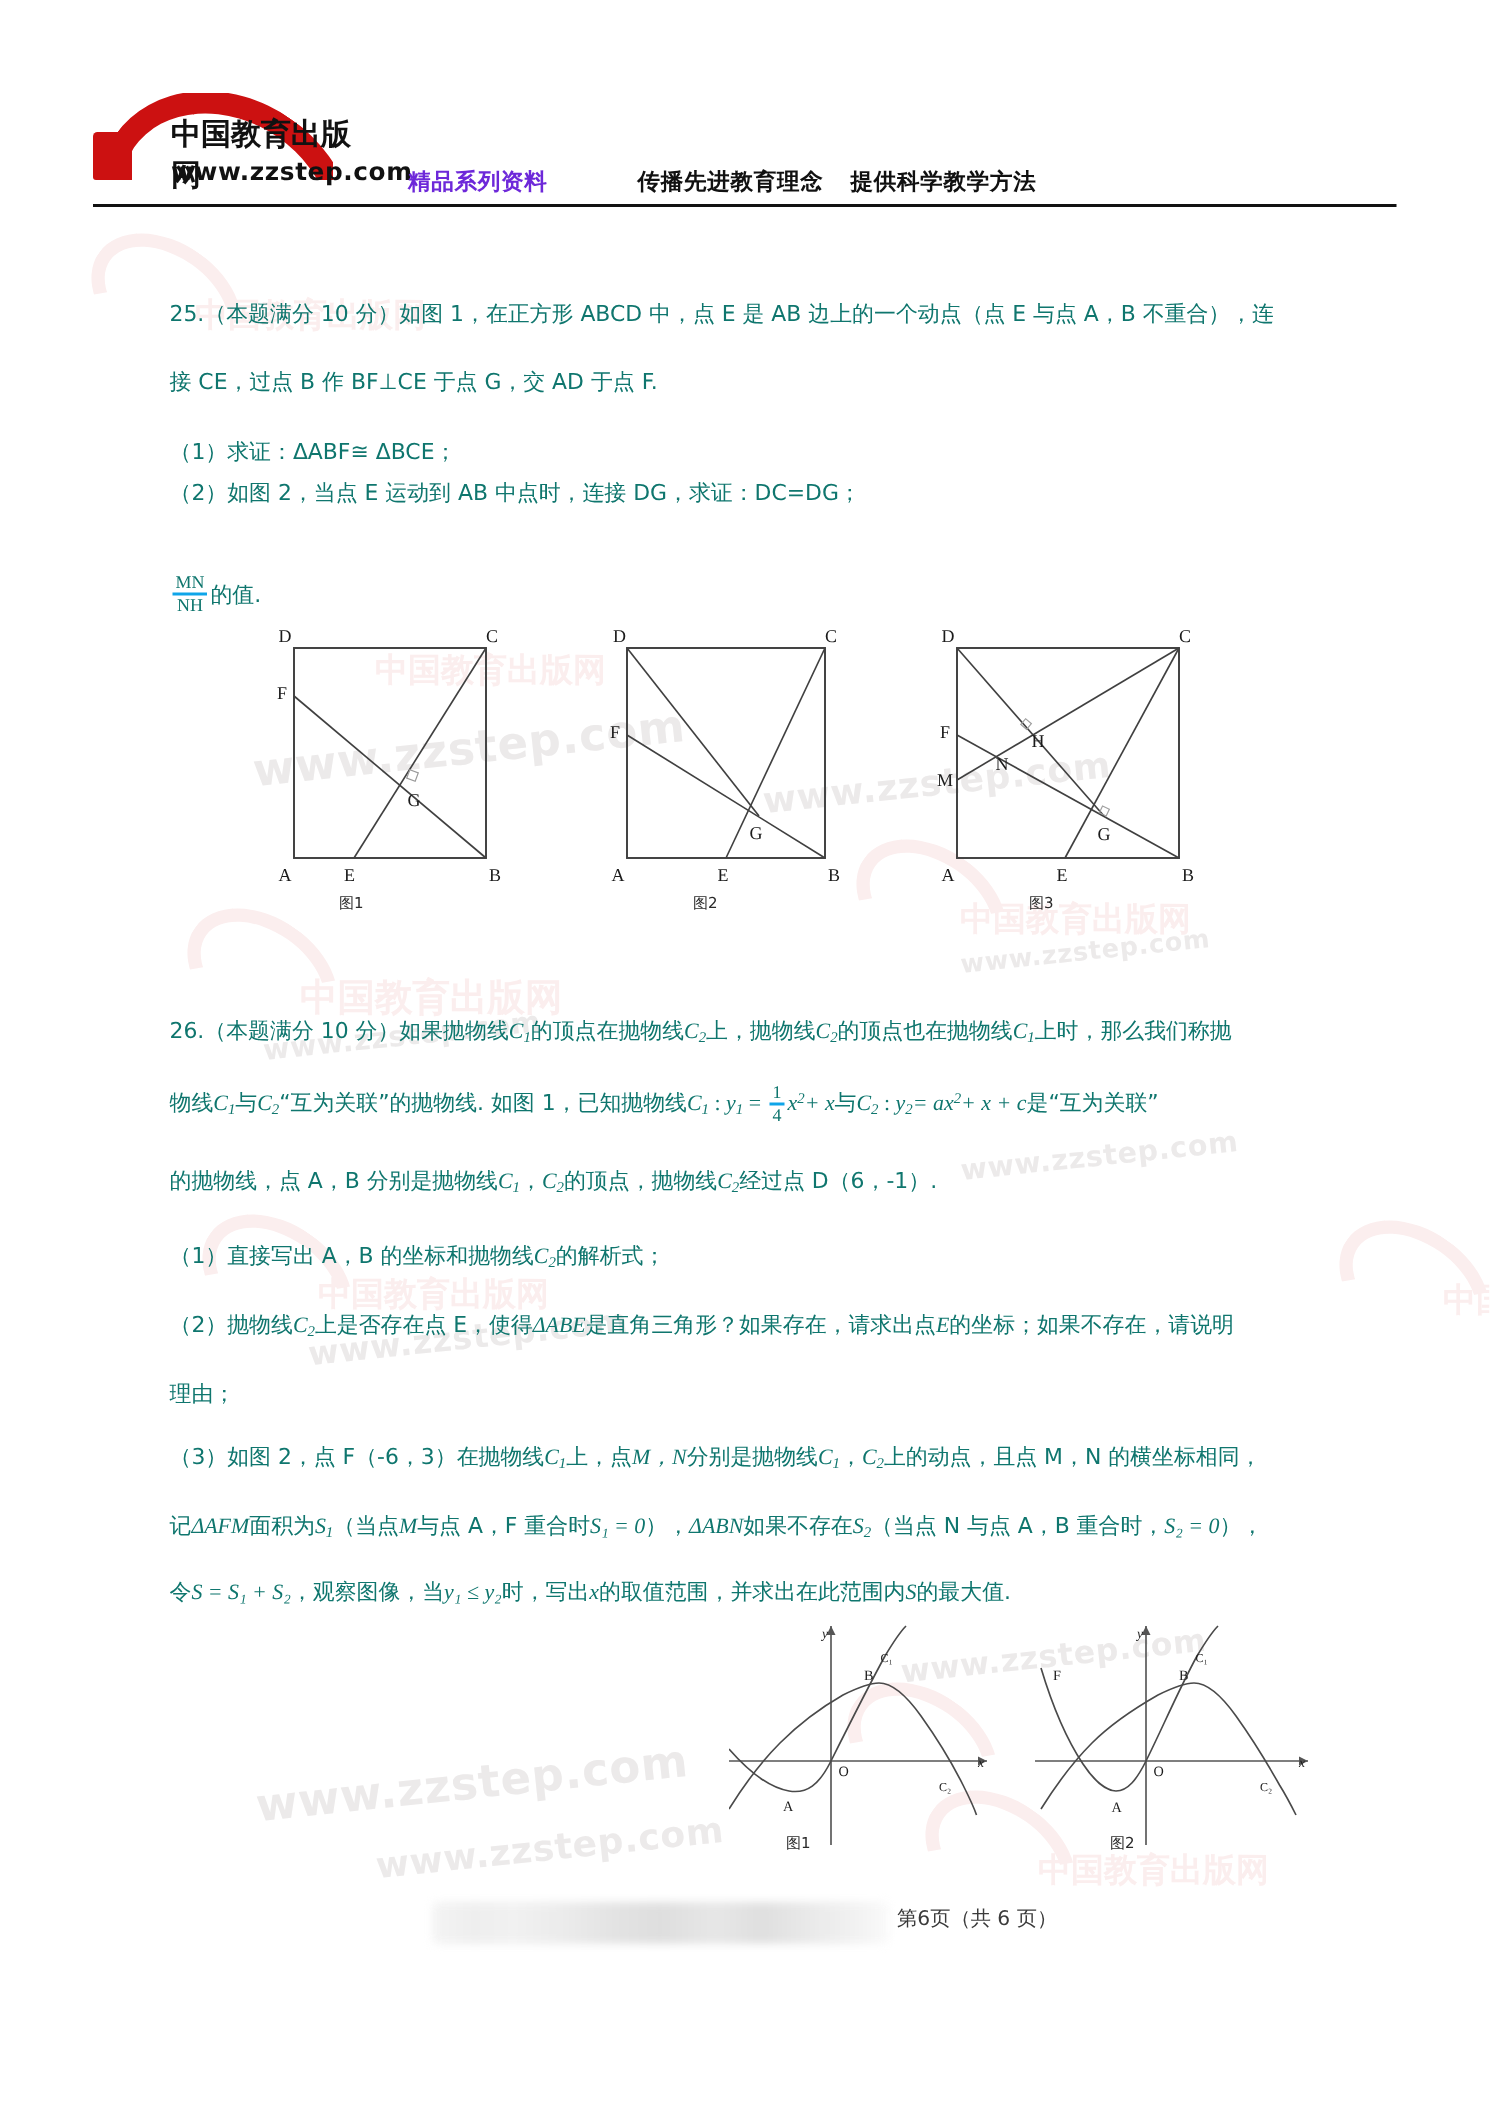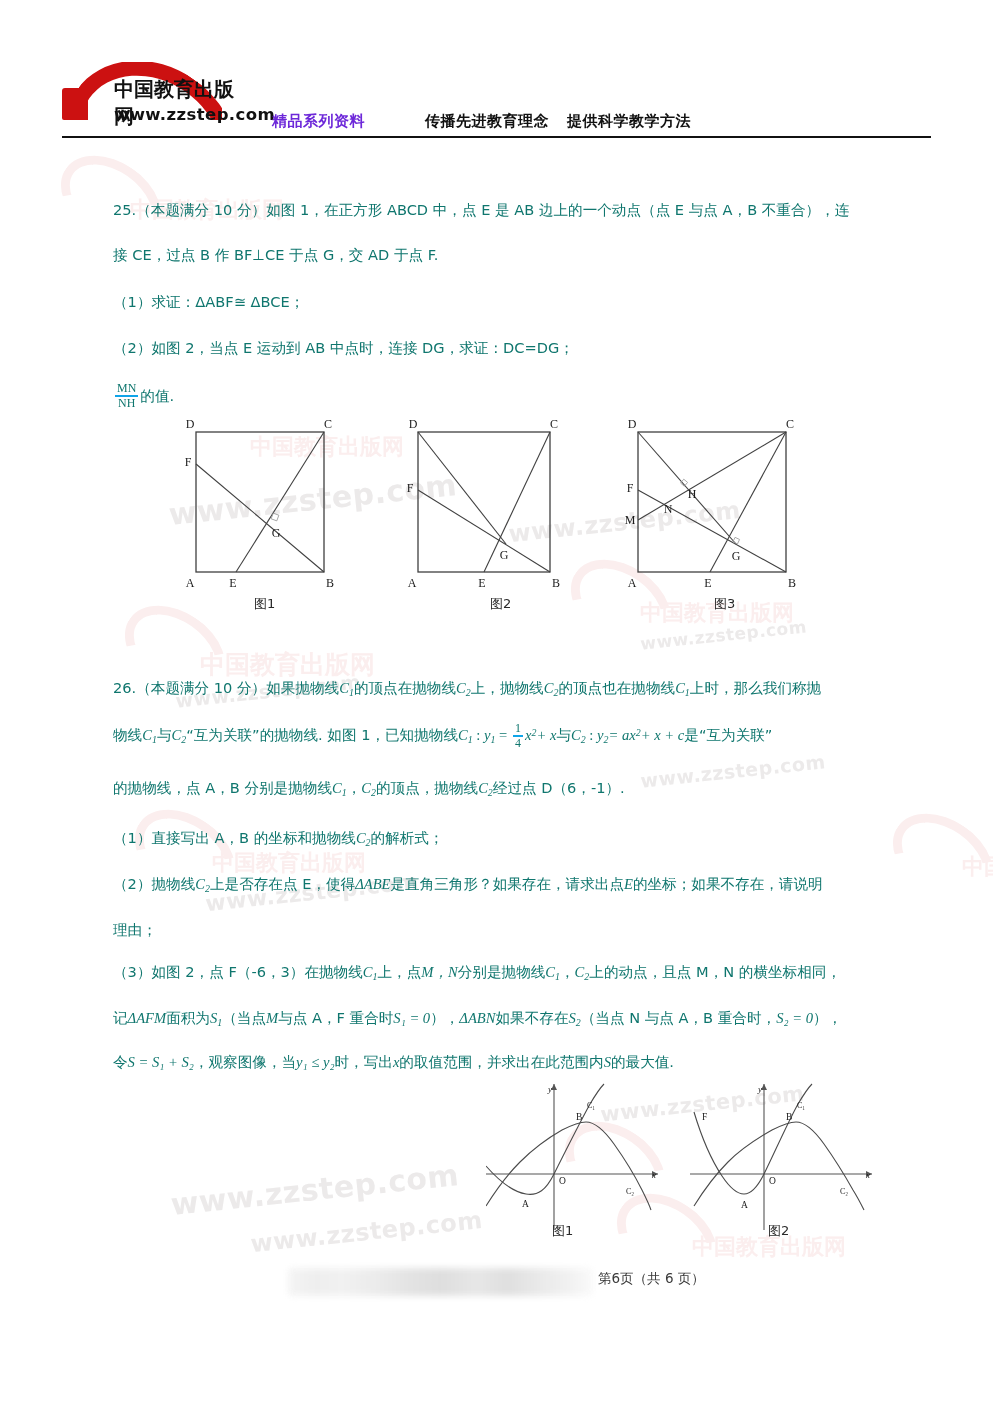--- a/index.html
+++ b/index.html
@@ -181,24 +181,23 @@
   .frac.up { vertical-align: -0.35em; }
 
   
   .fig {
     position: absolute;
     z-index: 2;
   }
   .fig svg { display: block; }
   .fig-cap {
     position: absolute;
-    font-size: 13px;
+    font-size: 10px;
     color: #2a2a2a;
     white-space: nowrap;
-    margin-left: 28px;
   }
 
   
   .footer-blur {
     position: absolute;
     left: 288px;
     top: 1268px;
     width: 305px;
     height: 28px;
     border-radius: 4px;
@@ -262,21 +261,21 @@
     <div class="hdr-red">精品系列资料</div>
     <div class="hdr-black"><span>传播先进教育理念</span><span class="gap"></span><span>提供科学教学方法</span></div>
     <div class="hdr-rule"></div>
   </div>
 
   <div class="content">
 
     <div class="ln" style="left:113px; top:200px;">25.（本题满分 10 分）如图 1，在正方形 ABCD 中，点 E 是 AB 边上的一个动点（点 E 与点 A，B 不重合），连</div>
     <div class="ln" style="left:113px; top:245px;">接 CE，过点 B 作 BF⊥CE 于点 G，交 AD 于点 F.</div>
     <div class="ln" style="left:113px; top:292px;">（1）求证：ΔABF≅ ΔBCE；</div>
-    <div class="ln" style="left:113px; top:338px;">（2）如图 2，当点 E 运动到 AB 中点时，连接 DG，求证：DC=DG；</div>
+    <div class="ln" style="left:113px; top:319px;">（2）如图 2，当点 E 运动到 AB 中点时，连接 DG，求证：DC=DG；</div>
     <div class="ln" style="left:113px; top:382px;">
       <span class="frac up"><span class="num">MN</span><span class="den">NH</span></span><span>的值.</span>
     </div>
 
     <div class="fig" style="left:178px; top:420px;">
       <svg width="160" height="175" viewBox="0 0 160 175">
         <rect x="18" y="12" width="128" height="140" fill="none" stroke="#404040" stroke-width="1.3"></rect>
         <line x1="18" y1="44" x2="146" y2="152" stroke="#404040" stroke-width="1.1"></line>
         <line x1="58" y1="152" x2="146" y2="12" stroke="#404040" stroke-width="1.1"></line>
         <rect x="94" y="94" width="6" height="6" fill="none" stroke="#9a9a9a" stroke-width="0.8" transform="rotate(20 97 97)"></rect>

